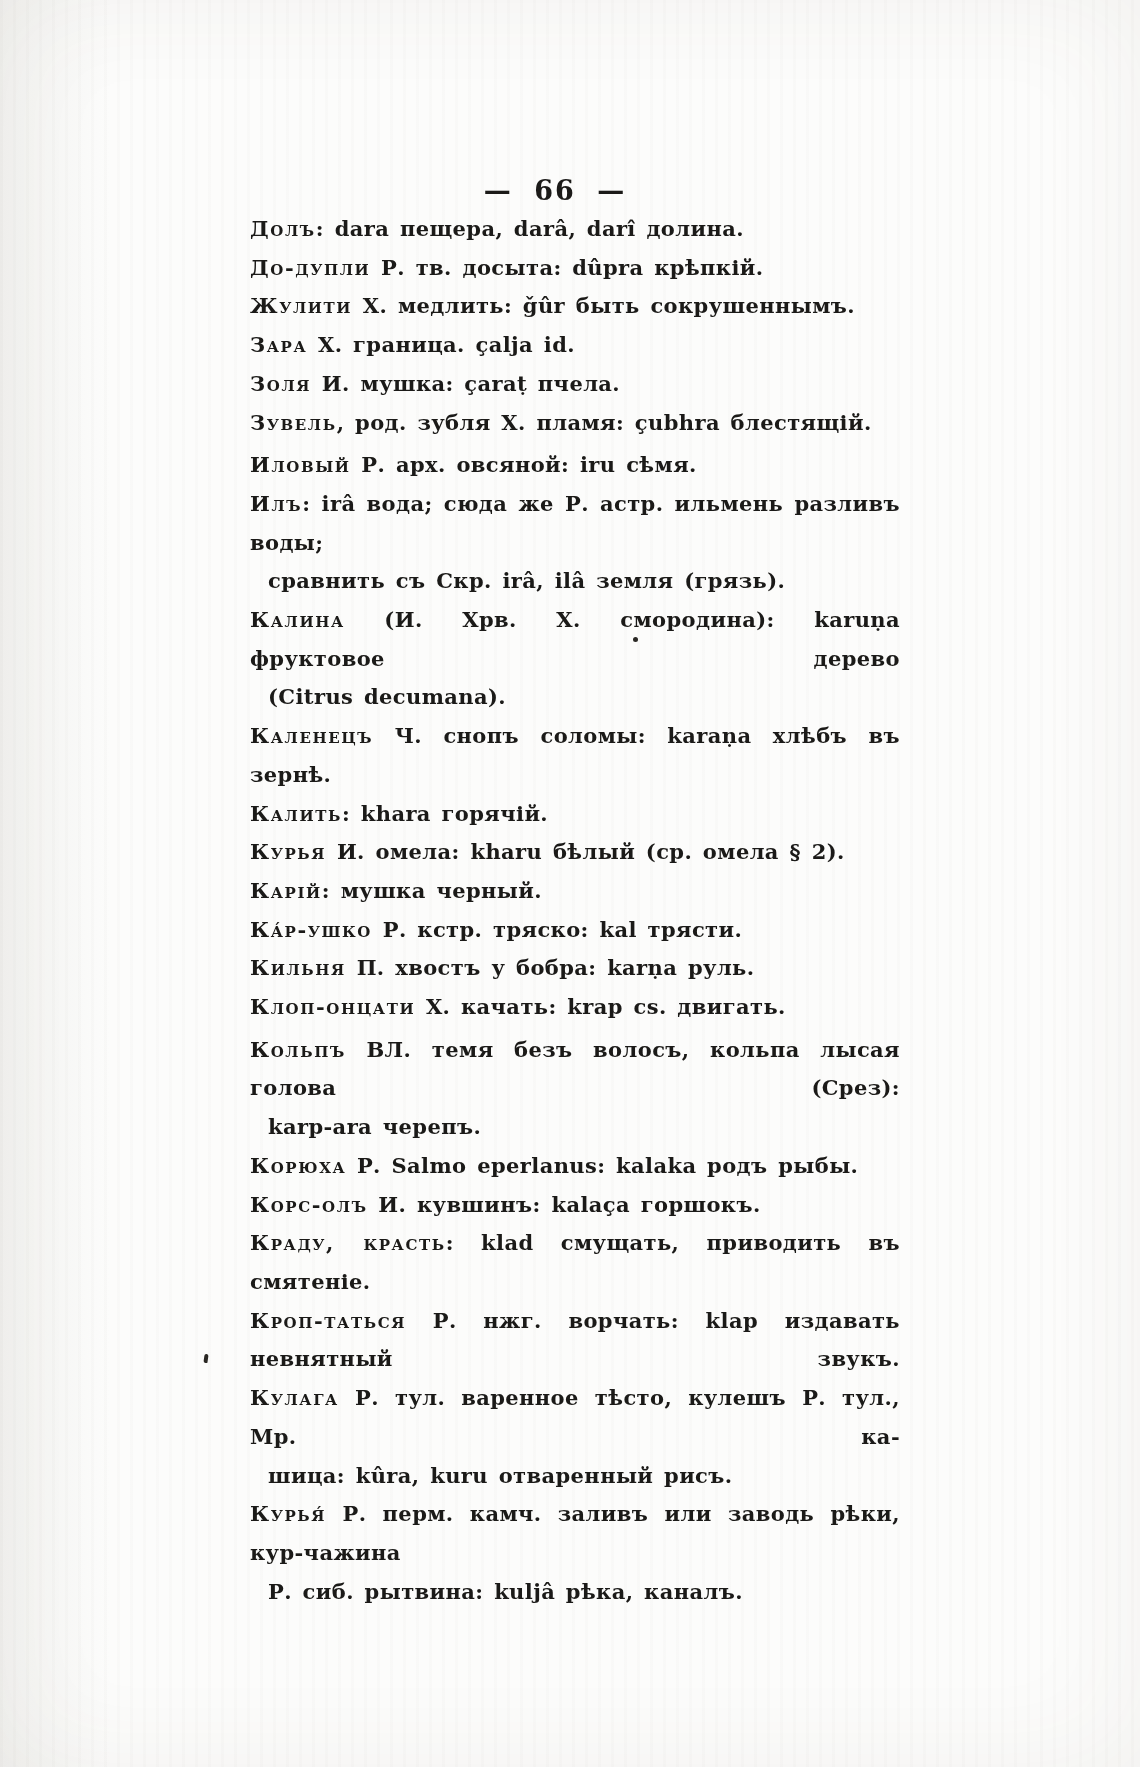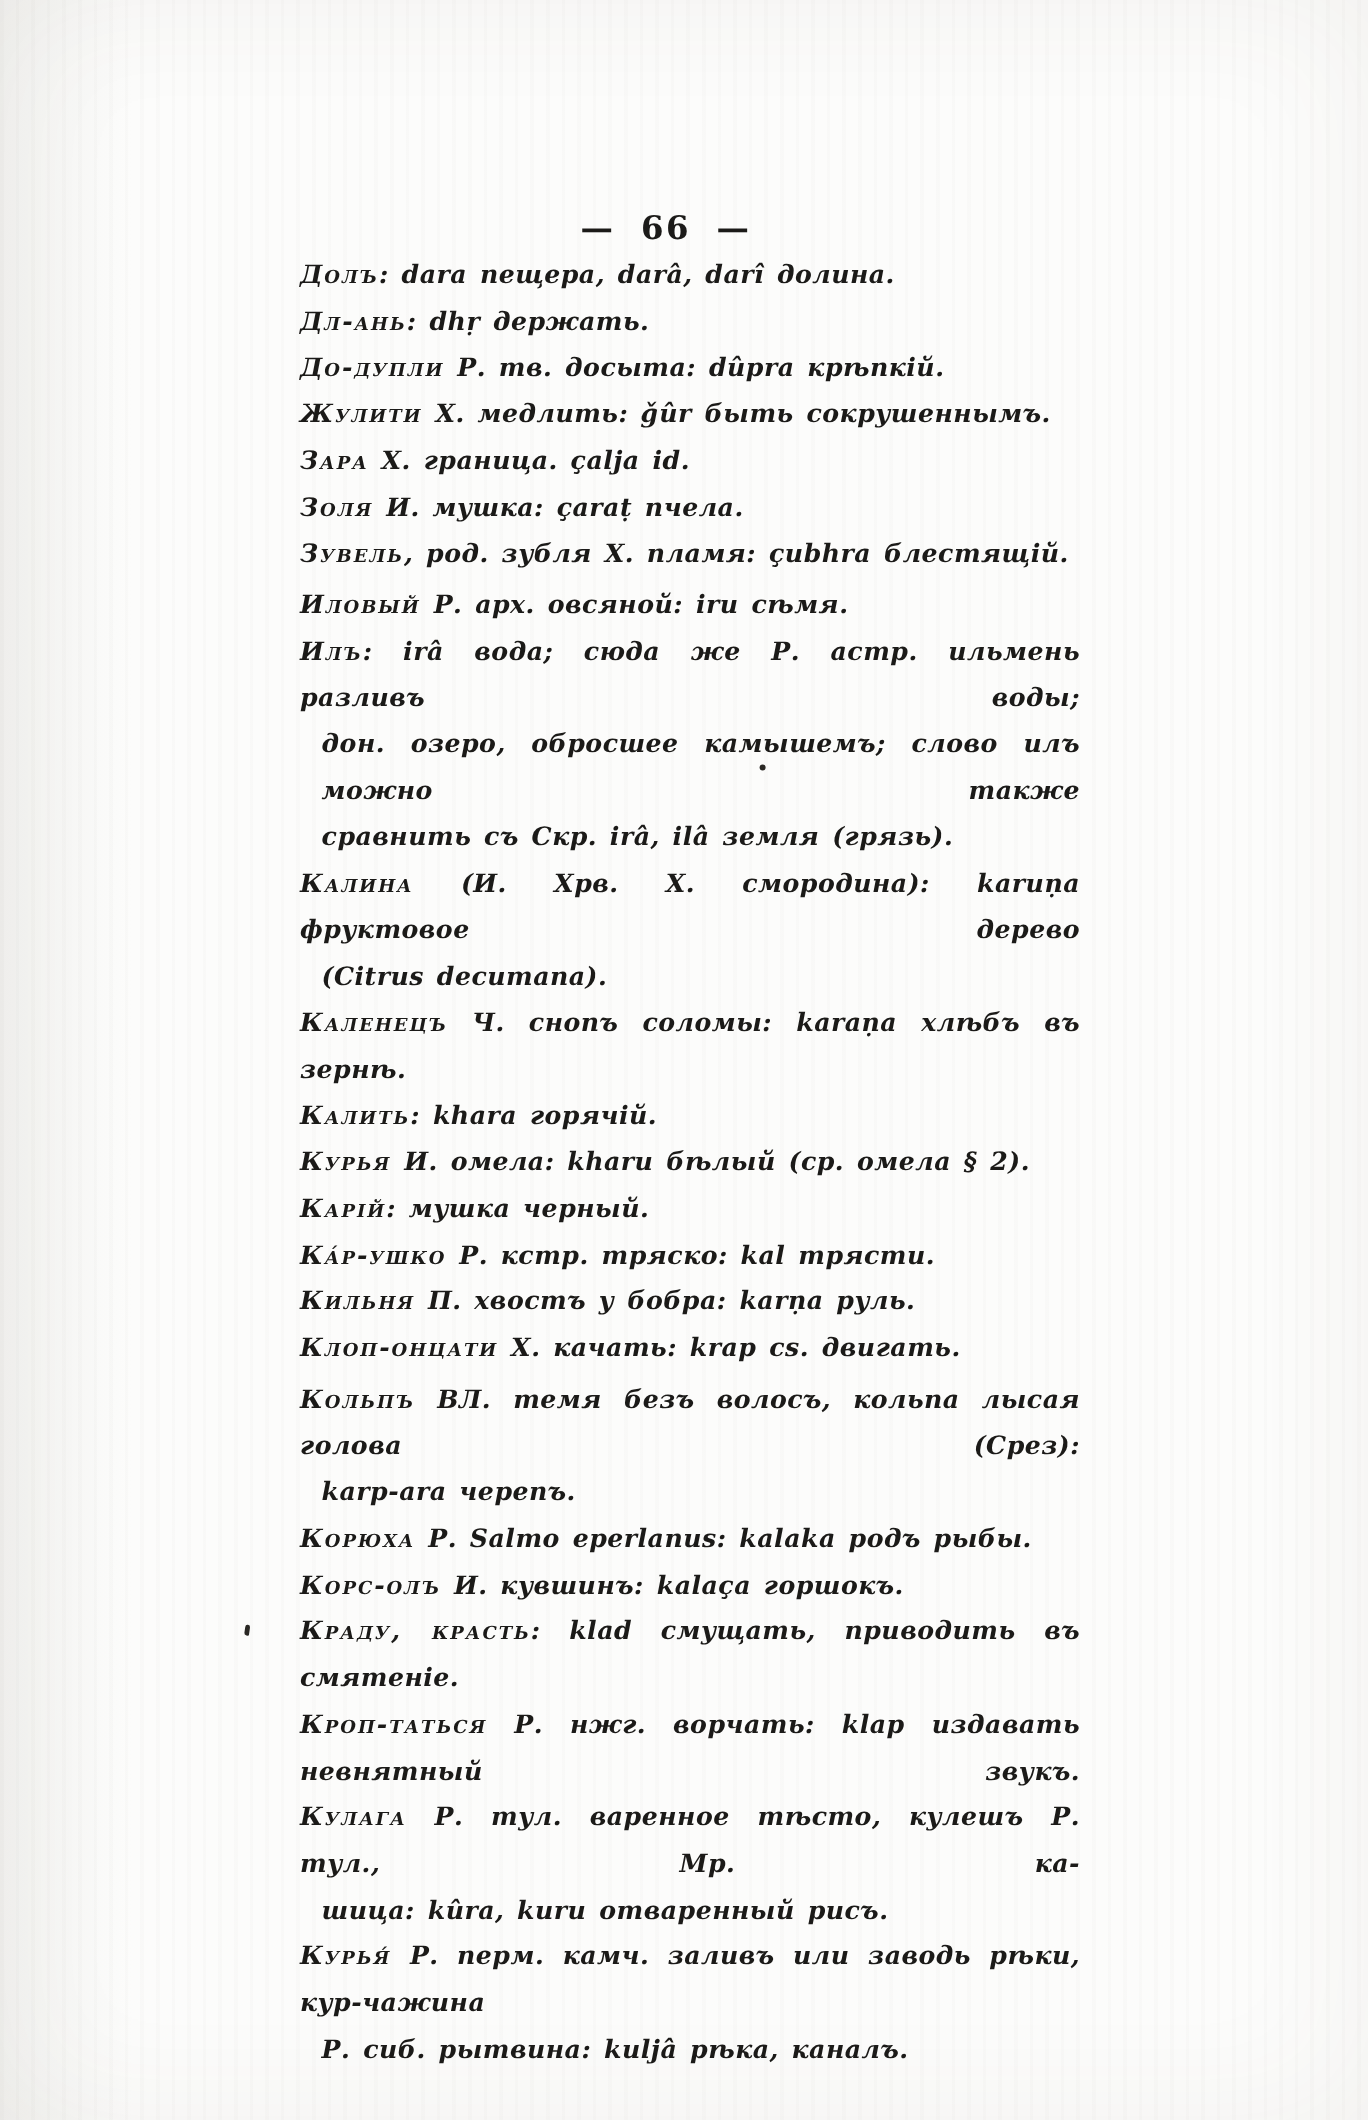--- a/index.html
+++ b/index.html
@@ -27,50 +27,48 @@
     word-spacing:10px;
   }
   .text-block{
     position:absolute;
     top:210px;left:250px;width:650px;
     font-size:21px;line-height:38.7px;
     font-weight:bold;
     letter-spacing:0.4px;
     word-spacing:3px;
   }
-  .line{white-space:normal;font-style:italic;}
+  .line{white-space:normal;}
   .line.cont{padding-left:18px;}
   .line.fill{text-align:justify;text-align-last:justify;}
   .line.gap{margin-top:4px;}
   .head{
     font-variant:small-caps;
     letter-spacing:1.6px;
   }
   .speck{position:absolute;background:#2a2824;}
   .speck-a{left:204px;top:1354px;width:4px;height:9px;border-radius:2px 2px 1px 2px;transform:rotate(8deg);}
   .speck-b{left:633px;top:637px;width:5px;height:5px;border-radius:50%;}
 </style>
 </head>
 <body>
 
 <div class="page">
 
   <div class="page-number">— 66 —</div>
 
   <div class="text-block">
     <div class="line"><span class="head">Долъ</span><span class="rest">: dara пещера, darâ, darî долина.</span></div>
-    <div class="line"><span class="head">Дл-ань</span><span class="rest">: dhṛ держать.</span></div>
     <div class="line"><span class="head">До-дупли</span><span class="rest"> Р. тв. досыта: dûpra крѣпкій.</span></div>
     <div class="line"><span class="head">Жулити</span><span class="rest"> Х. медлить: ǧûr быть сокрушеннымъ.</span></div>
     <div class="line"><span class="head">Зара</span><span class="rest"> Х. граница. çalja id.</span></div>
     <div class="line"><span class="head">Золя</span><span class="rest"> И. мушка: çaraṭ пчела.</span></div>
     <div class="line"><span class="head">Зувель</span><span class="rest">, род. зубля Х. пламя: çubhra блестящій.</span></div>
     <div class="line gap"><span class="head">Иловый</span><span class="rest"> Р. арх. овсяной: iru сѣмя.</span></div>
     <div class="line fill"><span class="head">Илъ</span><span class="rest">: irâ вода; сюда же Р. астр. ильмень разливъ воды;</span></div>
-    <div class="line cont fill"><span class="head"></span><span class="rest">дон. озеро, обросшее камышемъ; слово илъ можно также</span></div>
     <div class="line cont"><span class="head"></span><span class="rest">сравнить съ Скр. irâ, ilâ земля (грязь).</span></div>
     <div class="line fill"><span class="head">Калина</span><span class="rest"> (И. Хрв. Х. смородина): karuṇa фруктовое дерево</span></div>
     <div class="line cont"><span class="head"></span><span class="rest">(Citrus decumana).</span></div>
     <div class="line fill"><span class="head">Каленецъ</span><span class="rest"> Ч. снопъ соломы: karaṇa хлѣбъ въ зернѣ.</span></div>
     <div class="line"><span class="head">Калить</span><span class="rest">: khara горячій.</span></div>
     <div class="line"><span class="head">Курья</span><span class="rest"> И. омела: kharu бѣлый (ср. омела § 2).</span></div>
     <div class="line"><span class="head">Карій</span><span class="rest">: мушка черный.</span></div>
     <div class="line"><span class="head">Ка́р-ушко</span><span class="rest"> Р. кстр. тряско: kal трясти.</span></div>
     <div class="line"><span class="head">Кильня</span><span class="rest"> П. хвостъ у бобра: karṇa руль.</span></div>
     <div class="line"><span class="head">Клоп-онцати</span><span class="rest"> Х. качать: krap cs. двигать.</span></div>

